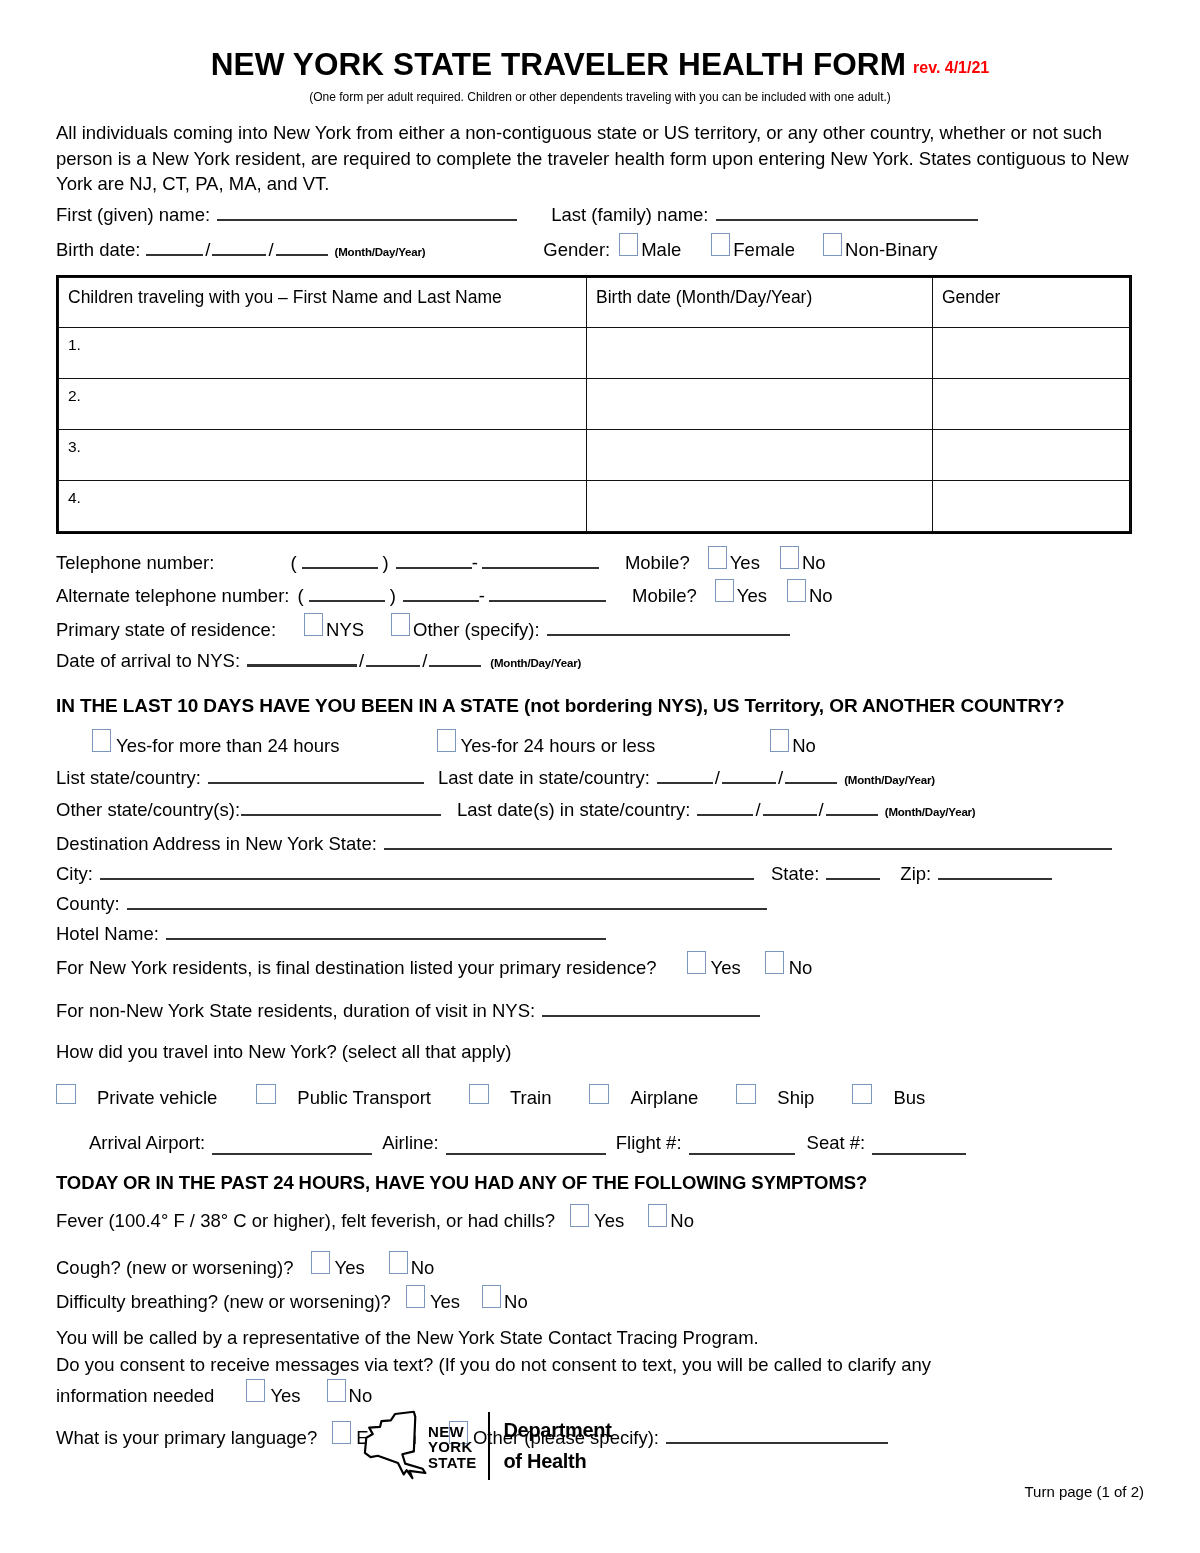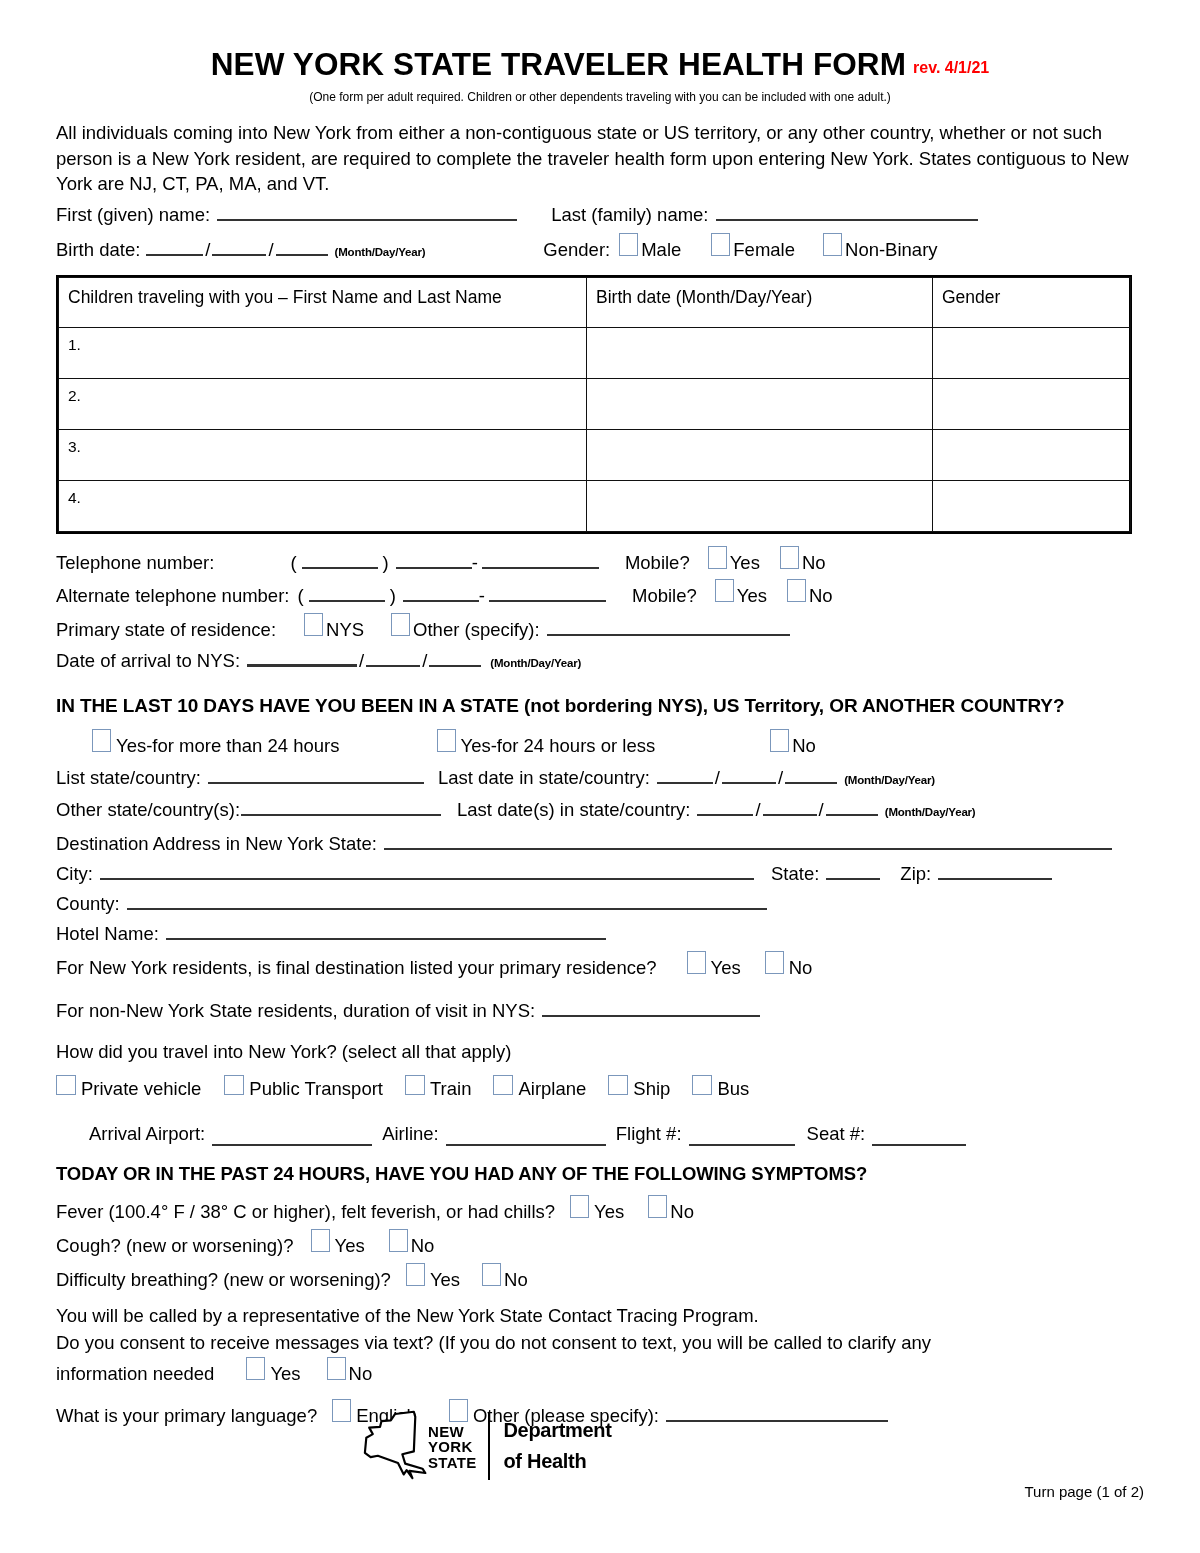--- a/index.html
+++ b/index.html
@@ -398,21 +398,21 @@
         <span class="cbl gap">No</span>
   </div>
 
   <div class="row" style="margin-top:18px;">
     <span>For non-New York State residents, duration of visit in NYS:</span>
     <span class="ul" style="width:218px;margin-left:7px;"></span>
   </div>
 
   <div class="row block" style="margin-top:16px;">How did you travel into New York? (select all that apply)</div>
 
-  <div class="row" style="margin-top:11px;">
+  <div class="row" style="margin-top:20px;gap:16px;">
     <span class="cb sq"></span>
         <span class="cbl gap">Private vehicle</span>
     <span class="cb sq" style="margin-left:23px;"></span>
         <span class="cbl gap">Public Transport</span>
     <span class="cb sq" style="margin-left:22px;"></span>
         <span class="cbl gap">Train</span>
     <span class="cb sq" style="margin-left:22px;"></span>
         <span class="cbl gap">Airplane</span>
     <span class="cb sq" style="margin-left:22px;"></span>
         <span class="cbl gap">Ship</span>
@@ -438,21 +438,21 @@
   <div class="sec-head-2">TODAY OR IN THE PAST 24 HOURS, HAVE YOU HAD ANY OF THE FOLLOWING SYMPTOMS?</div>
 
   <div class="row" style="margin-top:10px;">
     <span>Fever (100.4° F / 38° C or higher), felt feverish, or had chills?</span>
     <span class="cb" style="margin-left:15px;"></span>
         <span class="cbl gap">Yes</span>
     <span class="cb" style="margin-left:24px;"></span>
         <span class="cbl">No</span>
   </div>
 
-  <div class="row" style="margin-top:5px;">
+  <div class="row" style="margin-top:18px;">
     <span>Cough? (new or worsening)?</span>
     <span class="cb" style="margin-left:17px;"></span>
         <span class="cbl gap">Yes</span>
     <span class="cb" style="margin-left:24px;"></span>
         <span class="cbl">No</span>
   </div>
 
   <div class="row" style="margin-top:5px;">
     <span>Difficulty breathing? (new or worsening)?</span>
     <span class="cb" style="margin-left:15px;"></span>

